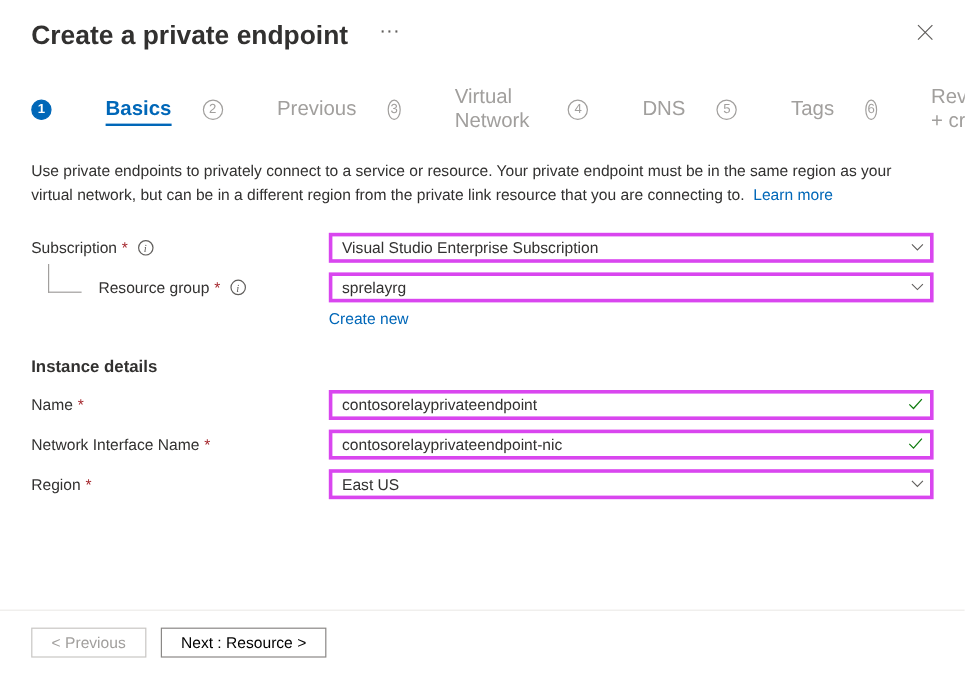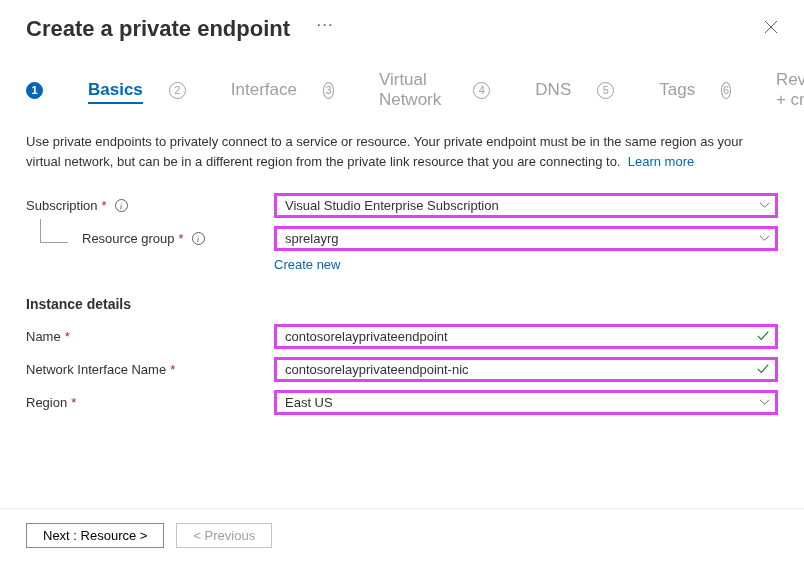--- a/index.html
+++ b/index.html
@@ -244,21 +244,21 @@
     </div>
   </div>
 
   <div class="tabs">
     <div class="tab active">
       <span class="num">1</span>
       <span class="label">Basics</span>
     </div>
     <div class="tab">
       <span class="num">2</span>
-      <span class="label">Interface</span>
+      <span class="label">Previous</span>
     </div>
     <div class="tab">
       <span class="num">3</span>
       <span class="label">Virtual Network</span>
     </div>
     <div class="tab">
       <span class="num">4</span>
       <span class="label">DNS</span>
     </div>
     <div class="tab">
@@ -376,15 +376,15 @@
                 <path d="M1 3.5 L6 8.5 L11 3.5" stroke="#605e5c" stroke-width="1" fill="none"></path>
               </svg>
           </span>
         </div>
       </div>
     </div>
   </div>
 </div>
 
 <div class="footer">
+  <button class="btn disabled">&lt; Previous</button>
   <button class="btn">Next : Resource &gt;</button>
-  <button class="btn disabled">&lt; Previous</button>
 </div>
 
 </body></html>

